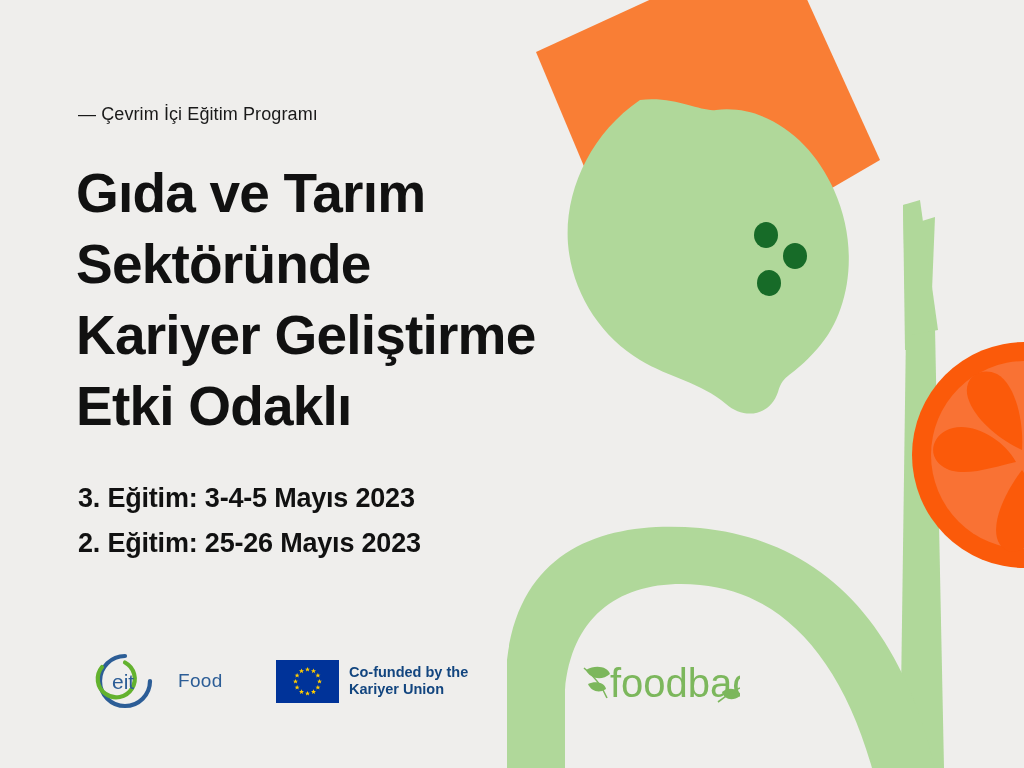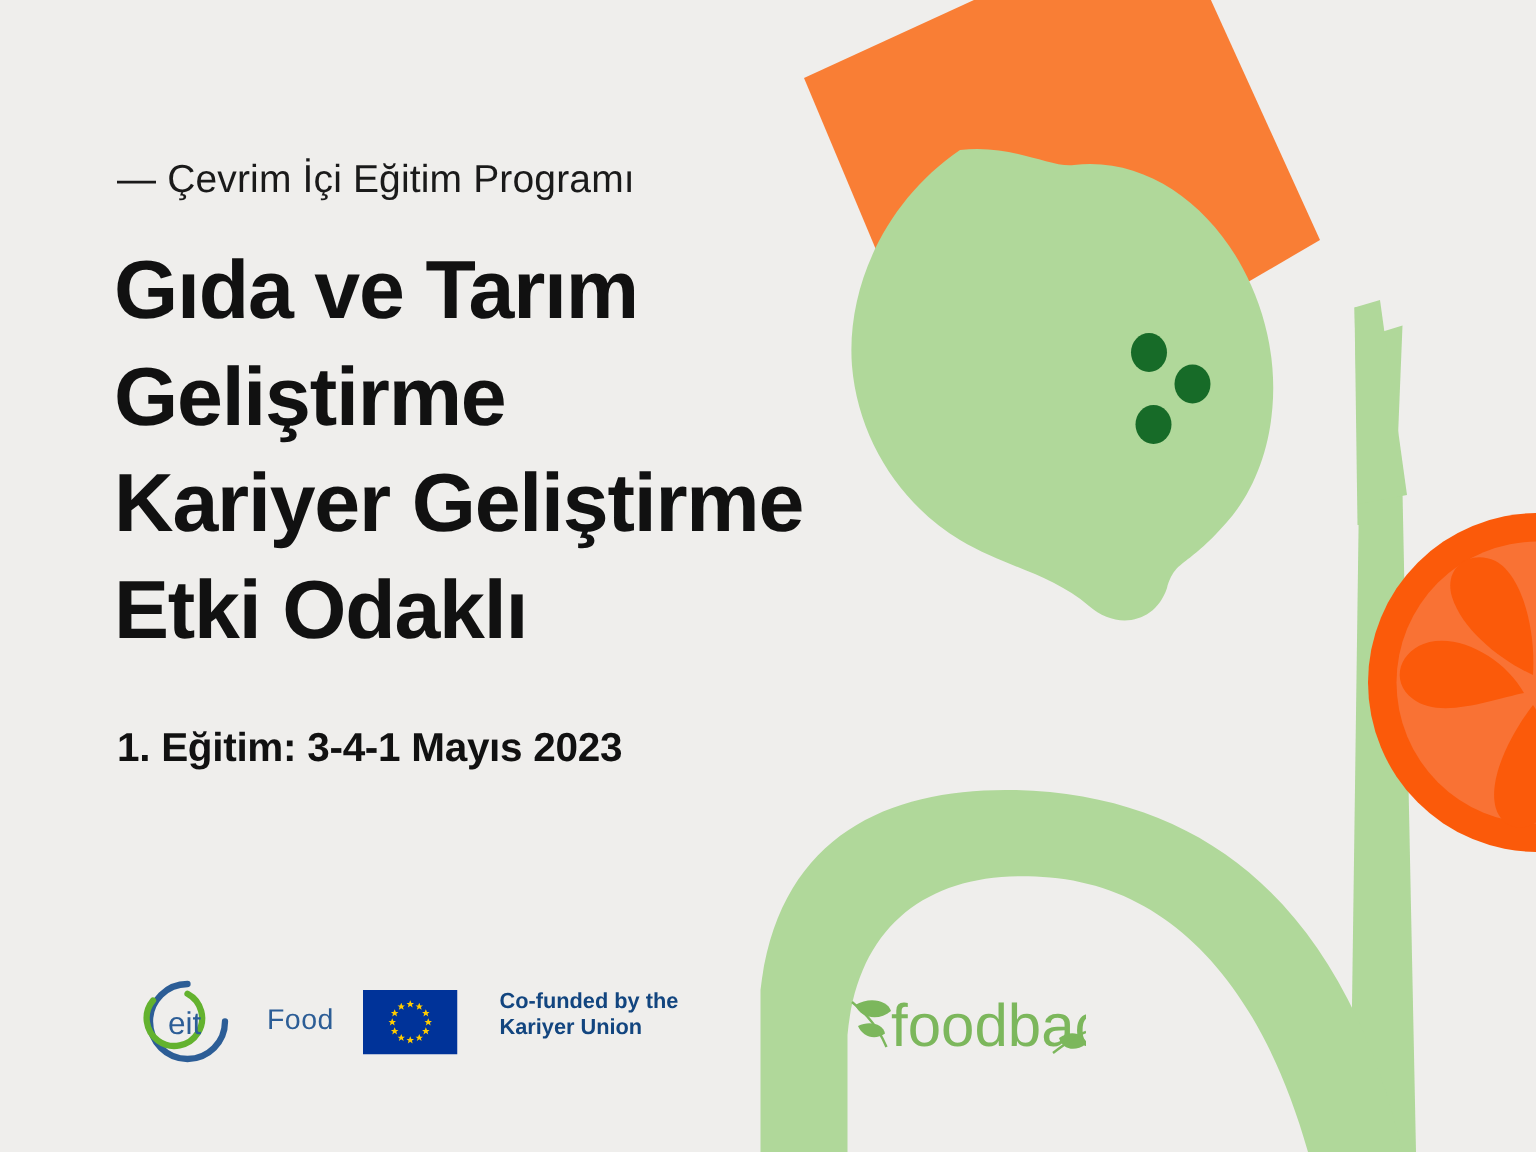--- a/index.html
+++ b/index.html
@@ -35,21 +35,21 @@
     position: absolute;
     left: 0; top: 0;
     width: 1024px;
     height: 768px;
   }
 
   .eyebrow {
     position: absolute;
     left: 78px;
     top: 104px;
-    font-size: 26px;
+    font-size: 18px;
     font-weight: 400;
     color: #1a1a1a;
     letter-spacing: 0.1px;
     white-space: nowrap;
   }
 
   .headline {
     position: absolute;
     left: 76px;
     top: 158px;
@@ -97,21 +97,22 @@
   }
   .logo-eit .eit-word {
     font-size: 19px;
     color: #2c5d96;
     font-weight: 400;
     margin-left: 20px;
     letter-spacing: 0.3px;
   }
   .logo-eu {
     display: flex;
-    gap: 18px;
+    align-items: center;
+    margin-left: 34px;
   }
   .eu-text {
     margin-left: 10px;
     color: #12457f;
     font-size: 14.5px;
     font-weight: 700;
     line-height: 17px;
   }
   .eu-text span { display: block; white-space: nowrap; }
   .logo-foodback {
@@ -173,27 +174,28 @@
       </g>
     </g>
   </svg>
 
   <div class="content">
 
     <div class="eyebrow">— Çevrim İçi Eğitim Programı</div>
 
     <h1 class="headline">
       <span class="hl-line">Gıda ve Tarım</span>
-      <span class="hl-line">Geliştirme</span>
+      <span class="hl-line">Sektöründe</span>
       <span class="hl-line">Kariyer Geliştirme</span>
       <span class="hl-line">Etki Odaklı</span>
     </h1>
 
     <div class="dates">
-      <span class="date-line">1. Eğitim: 3-4-1 Mayıs 2023</span>
+      <span class="date-line">3. Eğitim: 3-4-5 Mayıs 2023</span>
+      <span class="date-line">2. Eğitim: 25-26 Mayıs 2023</span>
     </div>
 
     <div class="logo-row">
 
       <div class="logo-eit">
         <svg width="66" height="62" viewBox="0 0 66 62">
           <path d="M58,31 A25,25 0 1 1 33,6" fill="none" stroke="#2c5d96" stroke-width="4.2" stroke-linecap="round"></path>
           <path d="M10,17 A18.5,18.5 0 1 0 33,12.5" fill="none" stroke="#63b22e" stroke-width="4.2" stroke-linecap="round"></path>
           <text x="20" y="39" font-family="'Liberation Sans', sans-serif" font-size="21" fill="#2c5d96">eit</text>
         </svg>

